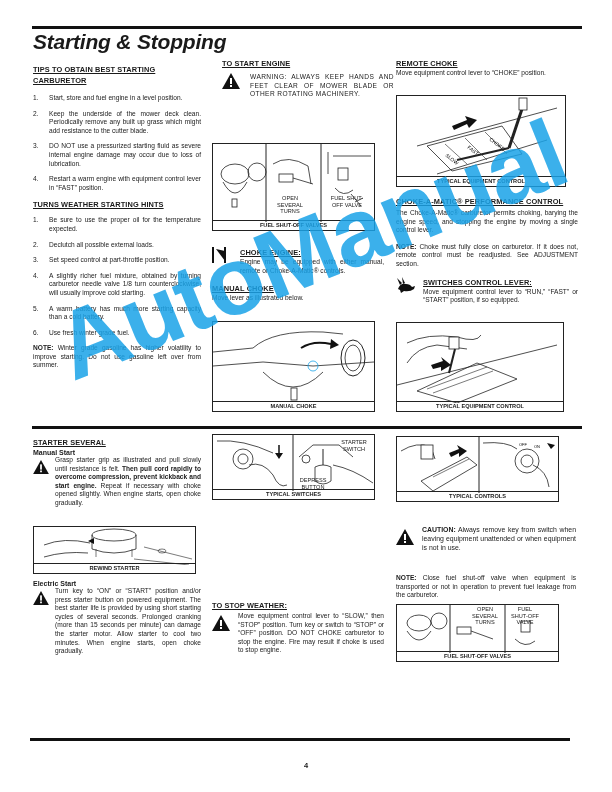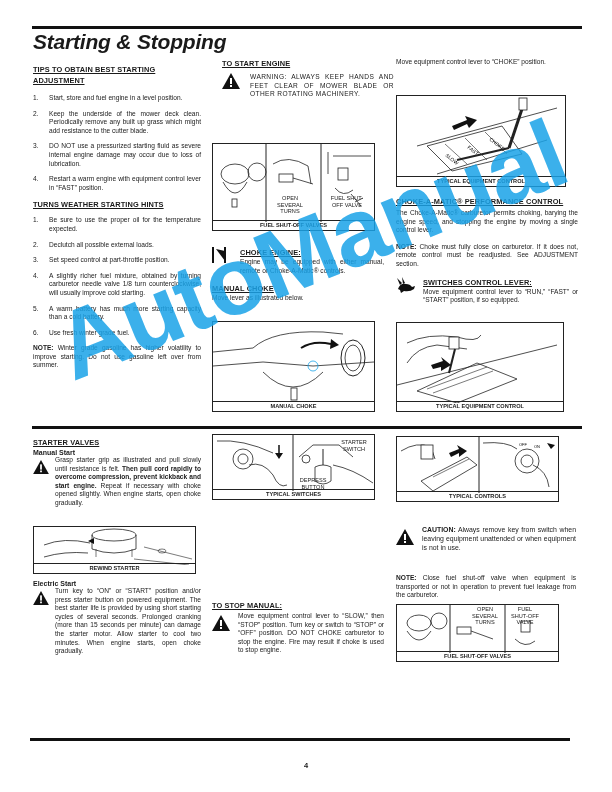--- a/index.html
+++ b/index.html
@@ -26,21 +26,21 @@
   svg { display:block; }
 </style>
 </head>
 <body>
 
 <div class="abs topline divider"></div>
 <div class="abs title">Starting &amp; Stopping</div>
 
 <div class="abs" style="left:33px; top:64px; width:168px;">
   <div class="hd">TIPS TO OBTAIN BEST STARTING</div>
-  <div class="hd">ADJUSTMENT</div>
+  <div class="hd">CARBURETOR</div>
   <ol class="lst" style="margin-top:8px;">
     <li>
         <span class="n">1.</span>
         <span class="t">Start, store and fuel engine in a level position.</span>
       </li>
     <li>
         <span class="n">2.</span>
         <span class="t">Keep the underside of the mower deck clean. Periodically remove any built up grass which might add resistance to the cutter blade.</span>
       </li>
     <li>
@@ -144,20 +144,21 @@
     <path d="M50 50 Q80 80 110 50" fill="none" stroke="#222" stroke-width="0.8"></path>
     <rect x="78" y="66" width="6" height="12" fill="none" stroke="#222" stroke-width="0.8"></rect>
     <path d="M88 26 Q100 18 118 22" fill="none" stroke="#111" stroke-width="2"></path>
     <polygon points="118,17 126,23 117,27" fill="#111"></polygon>
     <circle cx="100" cy="44" r="5" fill="none" stroke="#1aa3e8" stroke-width="0.8"></circle>
   </svg>
   <div class="cap">MANUAL CHOKE</div>
 </div>
 
 <div class="abs" style="left:396px; top:58px; width:182px;">
+  <div class="hd">REMOTE CHOKE</div>
   <div class="txt">Move equipment control lever to “CHOKE” position.</div>
 </div>
 
 <div class="abs fig" style="left:396px; top:95px; width:170px; height:92px;">
   <svg class="abs" style="left:0; top:0;" width="168" height="82" viewBox="0 0 168 82">
     <line x1="20" y1="50" x2="160" y2="12" stroke="#222" stroke-width="0.8"></line>
     <line x1="40" y1="78" x2="150" y2="44" stroke="#222" stroke-width="0.8"></line>
     <polygon points="30,50 105,30 125,58 55,75" fill="none" stroke="#222" stroke-width="0.8"></polygon>
     <line x1="48" y1="48" x2="70" y2="68" stroke="#222" stroke-width="0.6"></line>
     <line x1="68" y1="42" x2="90" y2="64" stroke="#222" stroke-width="0.6"></line>
@@ -202,21 +203,21 @@
     <line x1="36" y1="70" x2="96" y2="48" stroke="#222" stroke-width="0.6"></line>
     <line x1="0" y1="62" x2="160" y2="22" stroke="#222" stroke-width="0.8"></line>
     <polygon points="34,42 46,38 44,34 54,42 44,48 44,44 36,46" fill="#111"></polygon>
   </svg>
   <div class="cap">TYPICAL EQUIPMENT CONTROL</div>
 </div>
 
 <div class="abs divider" style="left:32px; top:426px; width:550px; height:3px;"></div>
 
 <div class="abs" style="left:33px; top:437px; width:168px;">
-  <div class="hd">STARTER VALVES</div>
+  <div class="hd">STARTER SEVERAL</div>
   <div style="font-size:7px; font-weight:bold; margin-top:1px;">Manual Start</div>
   <div style="display:flex;">
     <div style="width:22px; flex:0 0 22px; padding-top:4px;">
       <svg width="16" height="14" viewBox="0 0 18 16">
           <polygon points="9,0 18,16 0,16" fill="#111"></polygon>
           <rect x="8" y="5" width="2" height="6" fill="#fff"></rect>
           <rect x="8" y="12" width="2" height="2" fill="#fff"></rect>
         </svg>
     </div>
     <div class="txt"><span>Grasp starter grip as illustrated and pull slowly until resistance is felt. </span><b>Then pull cord rapidly to overcome compression, prevent kickback and start engine.</b><span> Repeat if necessary with choke opened slightly. When engine starts, open choke gradually.</span></div>
@@ -264,21 +265,21 @@
     <line x1="110" y1="14" x2="110" y2="30" stroke="#222" stroke-width="1"></line>
     <path d="M102 32 Q110 28 118 32 L118 46 Q110 52 102 46 Z" fill="none" stroke="#222" stroke-width="0.8"></path>
     <path d="M120 30 Q140 34 160 48" fill="none" stroke="#222" stroke-width="0.8"></path>
   </svg>
   <div class="lbl" style="left:122px; top:4px; width:38px;">STARTER SWITCH</div>
   <div class="lbl" style="left:84px; top:42px; width:32px;">DEPRESS BUTTON</div>
   <div class="cap">TYPICAL SWITCHES</div>
 </div>
 
 <div class="abs" style="left:212px; top:600px; width:172px;">
-  <div class="hd">TO STOP MANUAL:</div>
+  <div class="hd">TO STOP WEATHER:</div>
   <div style="display:flex; margin-top:1px;">
     <div style="width:26px; flex:0 0 26px; padding-top:3px;">
       <svg width="18" height="16" viewBox="0 0 18 16">
           <polygon points="9,0 18,16 0,16" fill="#111"></polygon>
           <rect x="8" y="5" width="2" height="6" fill="#fff"></rect>
           <rect x="8" y="12" width="2" height="2" fill="#fff"></rect>
         </svg>
     </div>
     <div class="txt">Move equipment control lever to “SLOW,” then “STOP” position. Turn key or switch to “STOP” or “OFF” position. DO NOT CHOKE carburetor to stop the engine. Fire may result if choke is used to stop engine.</div>
   </div>

